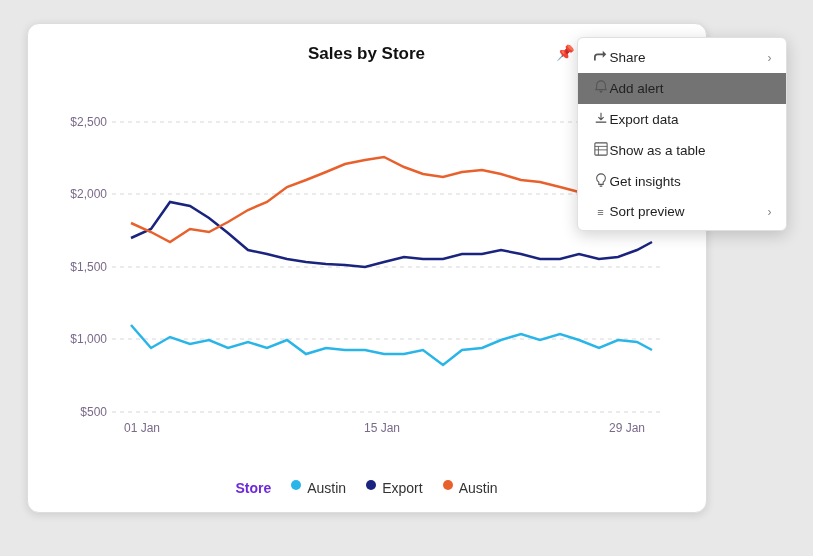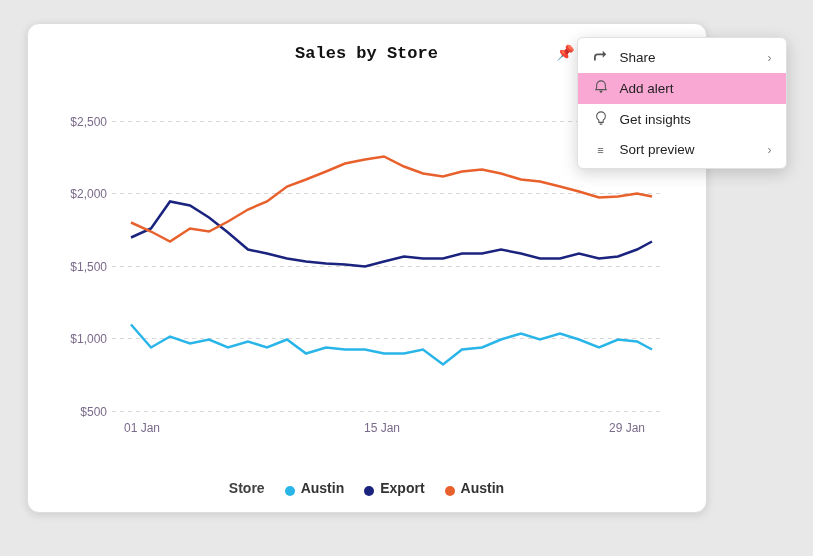--- a/index.html
+++ b/index.html
@@ -36,21 +36,20 @@
       align-items: center;
       justify-content: center;
       position: relative;
       margin-bottom: 8px;
     }
     .chart-title {
       font-size: 17px;
       font-weight: 700;
       color: #111;
       text-align: center;
-      font-family: Liberation Mono, monospace;
     }
     .chart-toolbar {
       position: absolute;
       right: 0;
       top: 0;
       display: flex;
       gap: 8px;
       align-items: center;
     }
     .chart-toolbar span {
@@ -70,35 +69,34 @@
     .chart-legend {
       display: flex;
       align-items: center;
       justify-content: center;
       gap: 20px;
       margin-top: 8px;
       font-size: 14px;
     }
     .legend-item {
       display: flex;
-      align-items: flex-end;
+      align-items: flex-start;
       gap: 6px;
-      font-weight: bold;
     }
     .legend-dot {
       width: 10px;
       height: 10px;
       border-radius: 50%;
     }
     .legend-label {
       color: #333;
     }
     .legend-store-label {
       font-weight: 700;
-      color: #404040;
+      color: #6d28d9;
     }
 
     
     .context-menu {
       position: absolute;
       right: 0;
       top: 14px;
       width: 210px;
       background: #fff;
       border: 1px solid #e0e0e0;
@@ -110,26 +108,25 @@
     .menu-item {
       display: flex;
       align-items: center;
       justify-content: space-between;
       padding: 7px 14px;
       font-size: 13.5px;
       color: #222;
       cursor: pointer;
     }
     .menu-item.active {
-      background: #f9a8d4;
+      background: #737373;
     }
     .menu-item-left {
       display: flex;
       align-items: center;
-      gap: 10px;
     }
     .menu-icon {
       font-size: 14px;
       color: #555;
       width: 18px;
       text-align: center;
     }
     .menu-arrow {
       color: #888;
       font-size: 12px;
@@ -315,20 +312,44 @@
               <path d="M8 1a5 5 0 015 5v3l1 2H2l1-2V6a5 5 0 015-5zm-1 12h2a1 1 0 01-2 0z" stroke="#555" stroke-width="1.2" fill="none"></path>
             </svg>
         </span>
         <span>Add alert</span>
       </div>
     </div>
     <div class="menu-item">
       <div class="menu-item-left">
         <span class="menu-icon">
           <svg width="14" height="14" viewBox="0 0 16 16" fill="none">
+              <rect x="2" y="12" width="12" height="1.5" fill="#555"></rect>
+              <path d="M8 2v8M5 7l3 3 3-3" stroke="#555" stroke-width="1.3" fill="none"></path>
+            </svg>
+        </span>
+        <span>Export data</span>
+      </div>
+    </div>
+    <div class="menu-item">
+      <div class="menu-item-left">
+        <span class="menu-icon">
+          <svg width="14" height="14" viewBox="0 0 16 16" fill="none">
+              <rect x="1" y="1" width="14" height="14" rx="1" stroke="#555" stroke-width="1.2" fill="none"></rect>
+              <line x1="1" y1="5" x2="15" y2="5" stroke="#555" stroke-width="1"></line>
+              <line x1="1" y1="9" x2="15" y2="9" stroke="#555" stroke-width="1"></line>
+              <line x1="5" y1="5" x2="5" y2="15" stroke="#555" stroke-width="1"></line>
+            </svg>
+        </span>
+        <span>Show as a table</span>
+      </div>
+    </div>
+    <div class="menu-item">
+      <div class="menu-item-left">
+        <span class="menu-icon">
+          <svg width="14" height="14" viewBox="0 0 16 16" fill="none">
               <path d="M8 1a5 5 0 015 5c0 2-1 3.5-2.5 4.5V13h-5v-2.5C4 9.5 3 8 3 6a5 5 0 015-5zm-1.5 14h3" stroke="#555" stroke-width="1.2" fill="none"></path>
             </svg>
         </span>
         <span>Get insights</span>
       </div>
     </div>
     <div class="menu-item">
       <div class="menu-item-left">
         <span class="menu-icon" style="font-size:11px;color:#555;">≡</span>
         <span>Sort preview</span>

